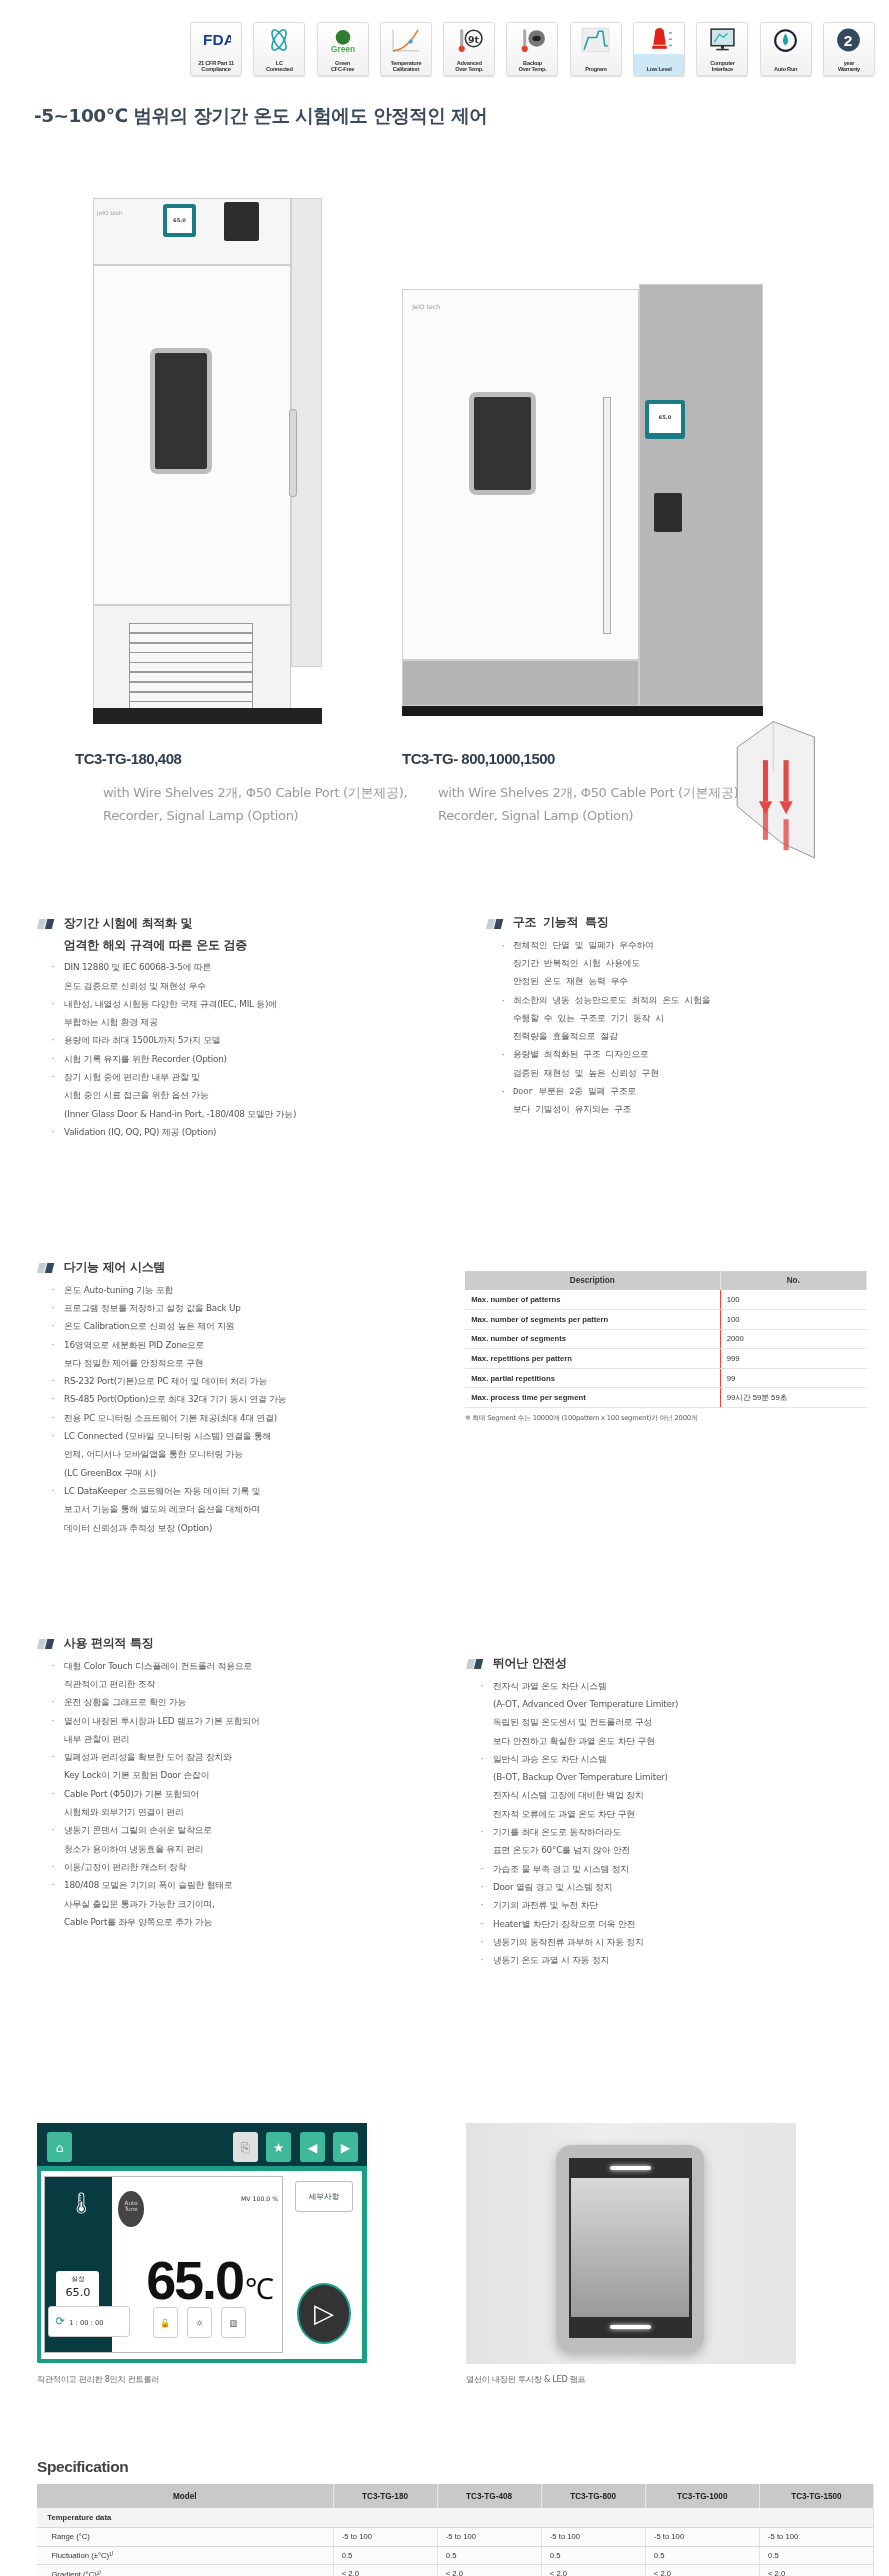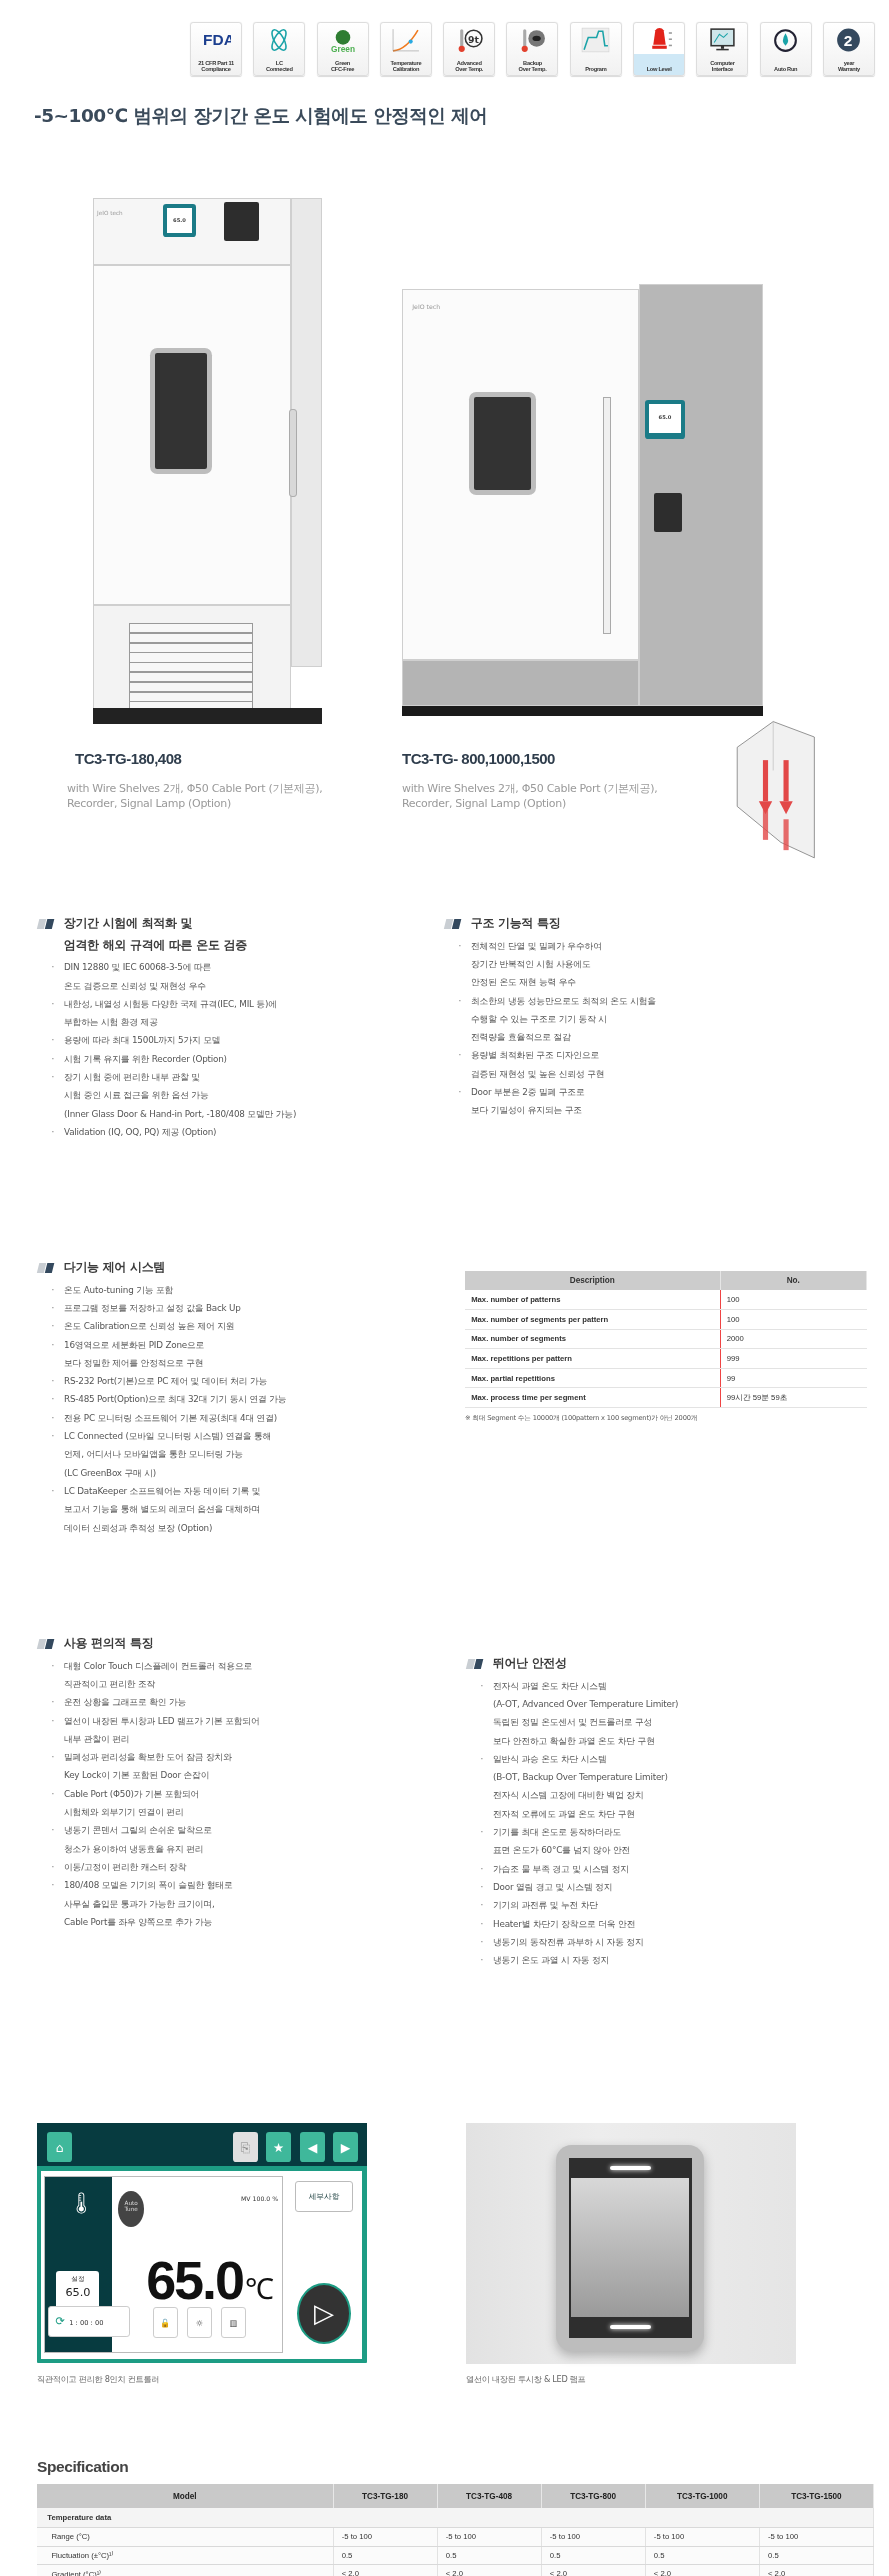--- a/index.html
+++ b/index.html
@@ -9,21 +9,21 @@
   
   .icon-row { left: 190px; top: 22px; display: flex; gap: 11.3px; }
   .badge { width: 52px; height: 54px; border: 0.5px solid #ddd; border-radius: 3.1px; background: linear-gradient(#fff, #f1f1f1); box-shadow: 0 0.5px 1px rgba(0,0,0,0.15); display: flex; flex-direction: column; align-items: center; justify-content: space-between; padding: 3.1px 1.5px 3.1px; }
   .badge .glyph { width: 30px; height: 27px; display: flex; align-items: center; justify-content: center; }
   .badge .lbl { font-family: "Liberation Sans", sans-serif; font-size: 5.7px; font-weight: bold; letter-spacing: -0.3px; color: #333; text-align: center; line-height: 6.2px; white-space: pre-line; }
   .badge.lowlevel { background: linear-gradient(#fff 60%, #cfe8f6 60%); }
 
   .main-title { left: 34px; top: 103px; font-size: 18.5px; font-weight: bold; color: #3a4a5a; letter-spacing: -0.5px; }
   .cab { position: absolute; border: 0.5px solid #cfcfcf; }
   .prod-title { font-family: "Liberation Sans", sans-serif; font-size: 15px; font-weight: bold; color: #2f3d4c; letter-spacing: -0.5px; }
-  .prod-sub { font-size: 11px; color: #9a9a9a; line-height: 15px; letter-spacing: -0.3px; }
+  .prod-sub { font-size: 13px; color: #9a9a9a; line-height: 23px; letter-spacing: -0.3px; margin-left: 36px; }
 
   
   .feat { width: 392px; }
   .feat-head { display: flex; align-items: flex-start; gap: 8.2px; font-size: 12px; font-weight: bold; color: #3b3b3b; line-height: 21.6px; letter-spacing: -0.3px; }
   .marker { width: 18.5px; height: 10.3px; margin-top: 5.7px; flex: none; position: relative; }
   .marker i { position: absolute; top: 0; width: 7.2px; height: 10.3px; transform: skewX(-14deg); }
   .marker i.a { left: 1px; background: #c9ced3; }
   .marker i.b { left: 8.8px; background: #34495e; }
   .feat ul { list-style: none; margin-left: 27px; margin-top: 2.1px; }
   .feat li { font-size: 8.8px; color: #555; line-height: 18.3px; position: relative; padding-left: 0; white-space: pre-line; letter-spacing: -0.2px; }
@@ -255,21 +255,21 @@
 부합하는 시험 환경 제공</li>
       <li>용량에 따라 최대 1500L까지 5가지 모델</li>
       <li>시험 기록 유지를 위한 Recorder (Option)</li>
       <li>장기 시험 중에 편리한 내부 관찰 및
 시험 중인 시료 접근을 위한 옵션 가능
 (Inner Glass Door &amp; Hand-in Port, -180/408 모델만 가능)</li>
       <li>Validation (IQ, OQ, PQ) 제공 (Option)</li>
     </ul>
 </div>
 
-<div class="abs feat" style="left:444px; top:913px;">
+<div class="abs feat" style="left:486px; top:913px;font-family:Liberation Mono, monospace;">
   <div class="feat-head">
       <span class="marker">
         <i class="a"></i>
         <i class="b"></i>
       </span>
       <span>구조 기능적 특징</span>
     </div>
   <ul>
       <li>전체적인 단열 및 밀폐가 우수하여
 장기간 반복적인 시험 사용에도

